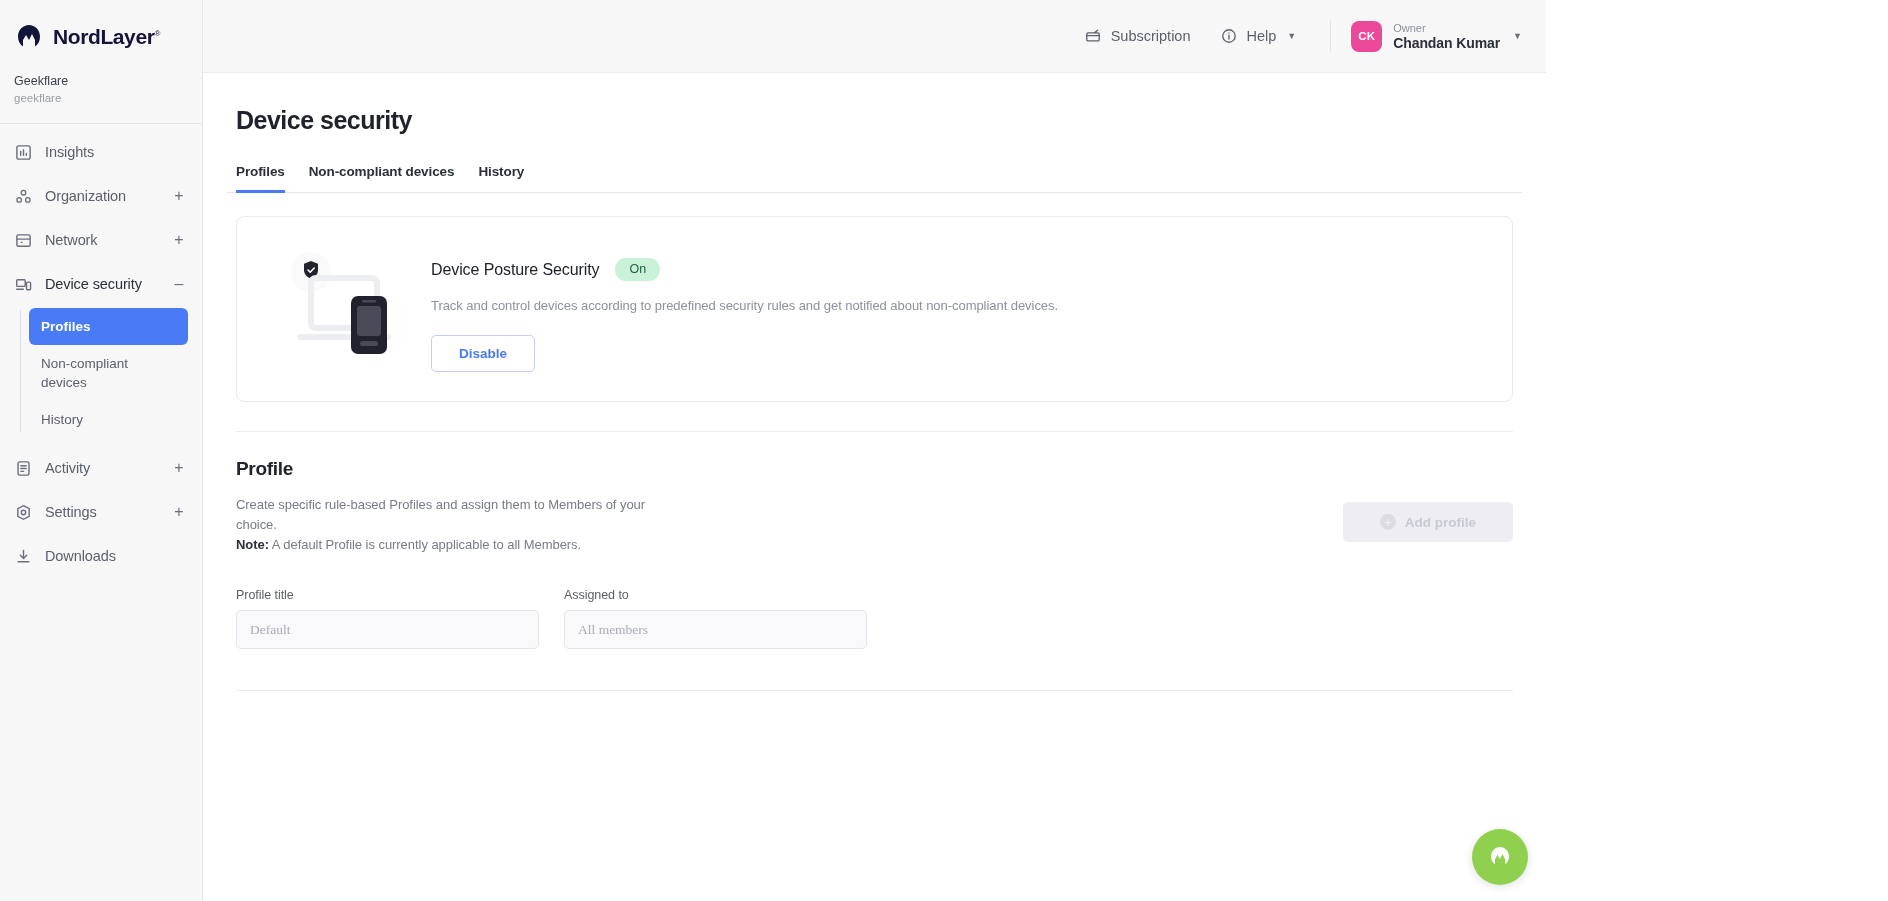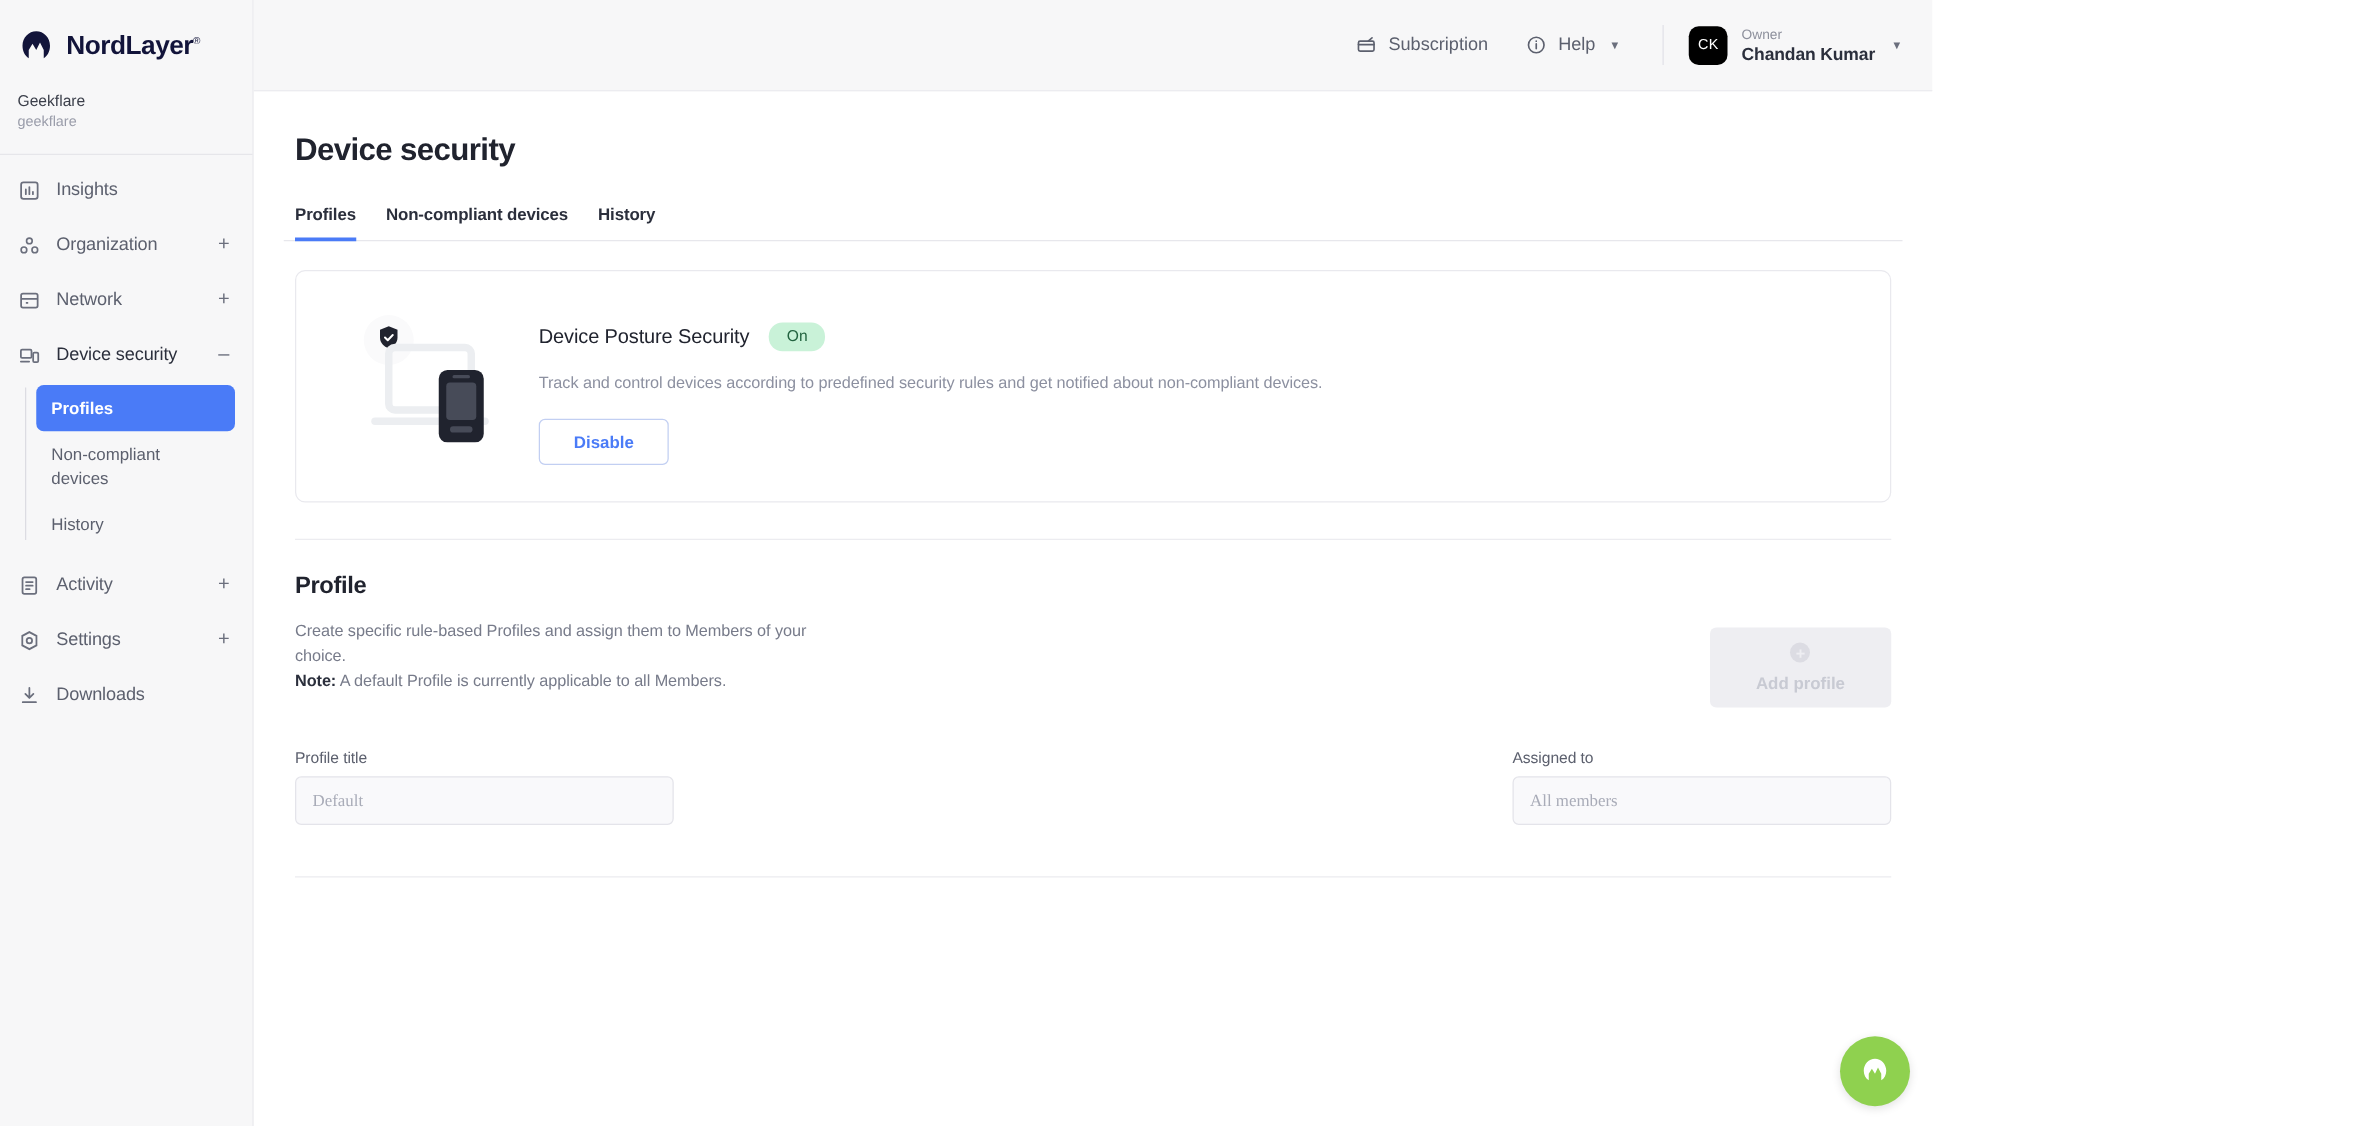--- a/index.html
+++ b/index.html
@@ -75,22 +75,22 @@
     display: flex; align-items: center; gap: 9px;
     font-size: 14.5px; color: #5c606e; cursor: pointer;
     margin-right: 30px;
   }
   .top-link .ti { width: 17px; height: 17px; display: flex; align-items: center; justify-content: center; }
   .caret { font-size: 9px; color: #6b6f7d; margin-left: 2px; }
   .top-sep { width: 1px; height: 32px; background: #e2e2e8; margin: 0 20px 0 4px; }
   .user { display: flex; align-items: center; gap: 11px; cursor: pointer; }
   .avatar {
     width: 31px; height: 31px; border-radius: 8px;
-    background: #000000; color: #fff;
-    font-size: 11.5px; font-weight: normal;
+    background: #ec4899; color: #fff;
+    font-size: 11.5px; font-weight: bold;
     display: flex; align-items: center; justify-content: center;
     letter-spacing: 0.3px;
   }
   .user-role { font-size: 11px; color: #8d909c; line-height: 14px; }
   .user-name { font-size: 14px; color: #2b2f3c; font-weight: bold; line-height: 17px; letter-spacing: -0.1px; }
 
   .content { padding: 0 24px 0 24px; height: 828px; overflow: hidden; }
   .page-title {
     font-size: 25px; font-weight: bold; color: #20232e;
     letter-spacing: -0.5px; padding: 33px 0 0 9px;
@@ -143,30 +143,29 @@
     margin-top: 15px; max-width: 460px; letter-spacing: -0.05px;
   }
   .sec-desc b { color: #2b2f3c; }
   .btn-disabled {
     background: #eeeef2; color: #c8cad3;
     font-size: 13.5px; font-weight: bold;
     border: none; border-radius: 5px;
     padding: 12px 37px; cursor: default;
     display: flex; align-items: center; gap: 9px;
     white-space: nowrap;
-    flex-direction: column;
   }
   .plus-circle {
     width: 16px; height: 16px; border-radius: 50%;
     background: #dcdce3; color: #eeeef2;
     display: flex; align-items: center; justify-content: center;
     font-size: 13px; line-height: 1; font-weight: bold;
   }
 
-  .fields { display: flex; gap: 25px; margin-top: 33px; justify-content: space-between; }
+  .fields { display: flex; gap: 25px; margin-top: 33px; }
   .field { width: 303px; }
   .field-label { font-size: 12.5px; color: #5c606e; margin-bottom: 8px; letter-spacing: -0.05px; }
   .field input {
     width: 100%; height: 39px;
     border: 1px solid #e4e4ea; border-radius: 5px;
     background: #f9f9fb; color: #8b5cf6;
     font-size: 13.5px; padding: 0 13px;
     font-family: Liberation Serif, serif;
   }
   .field input::placeholder { color: #a9acb8; }

